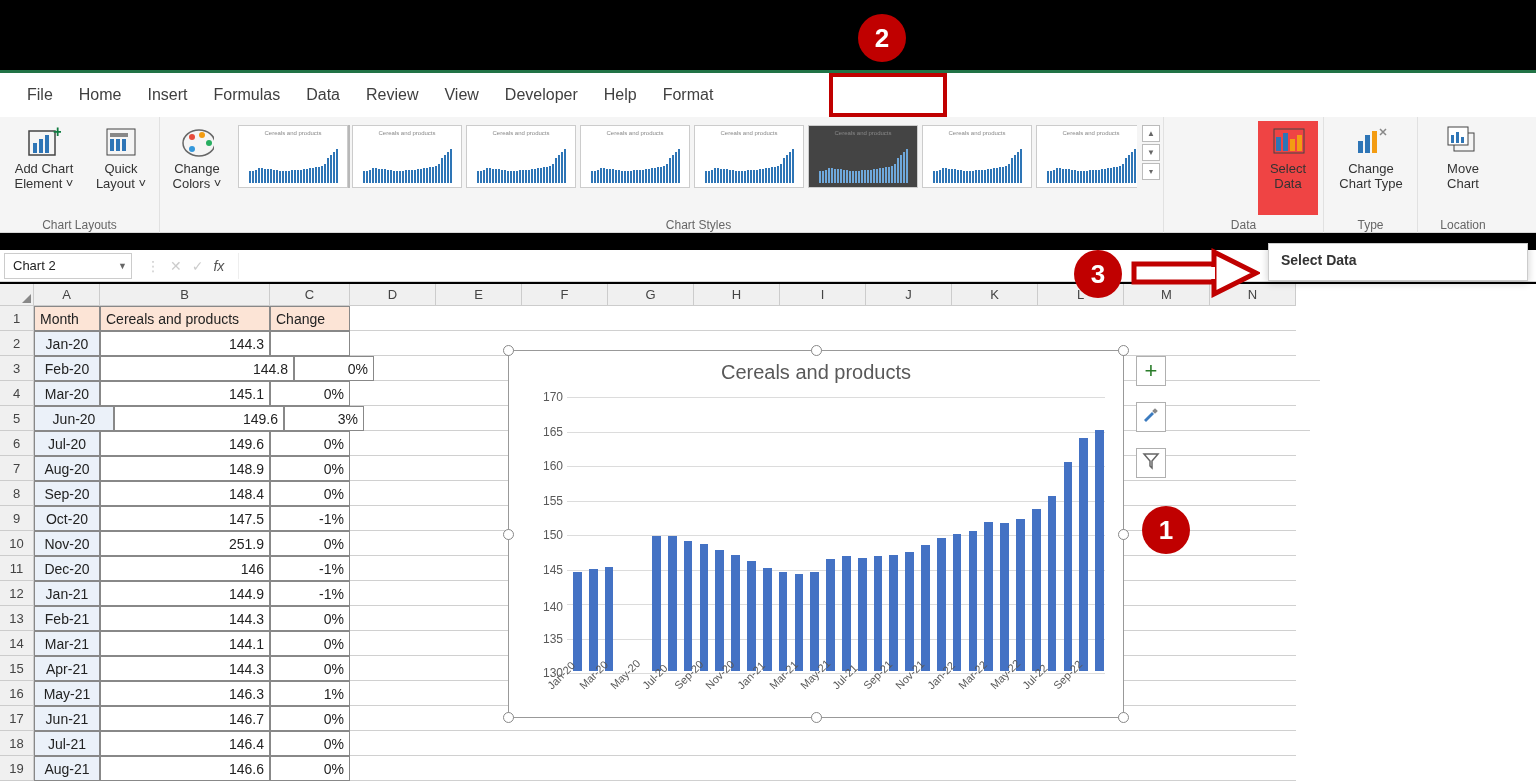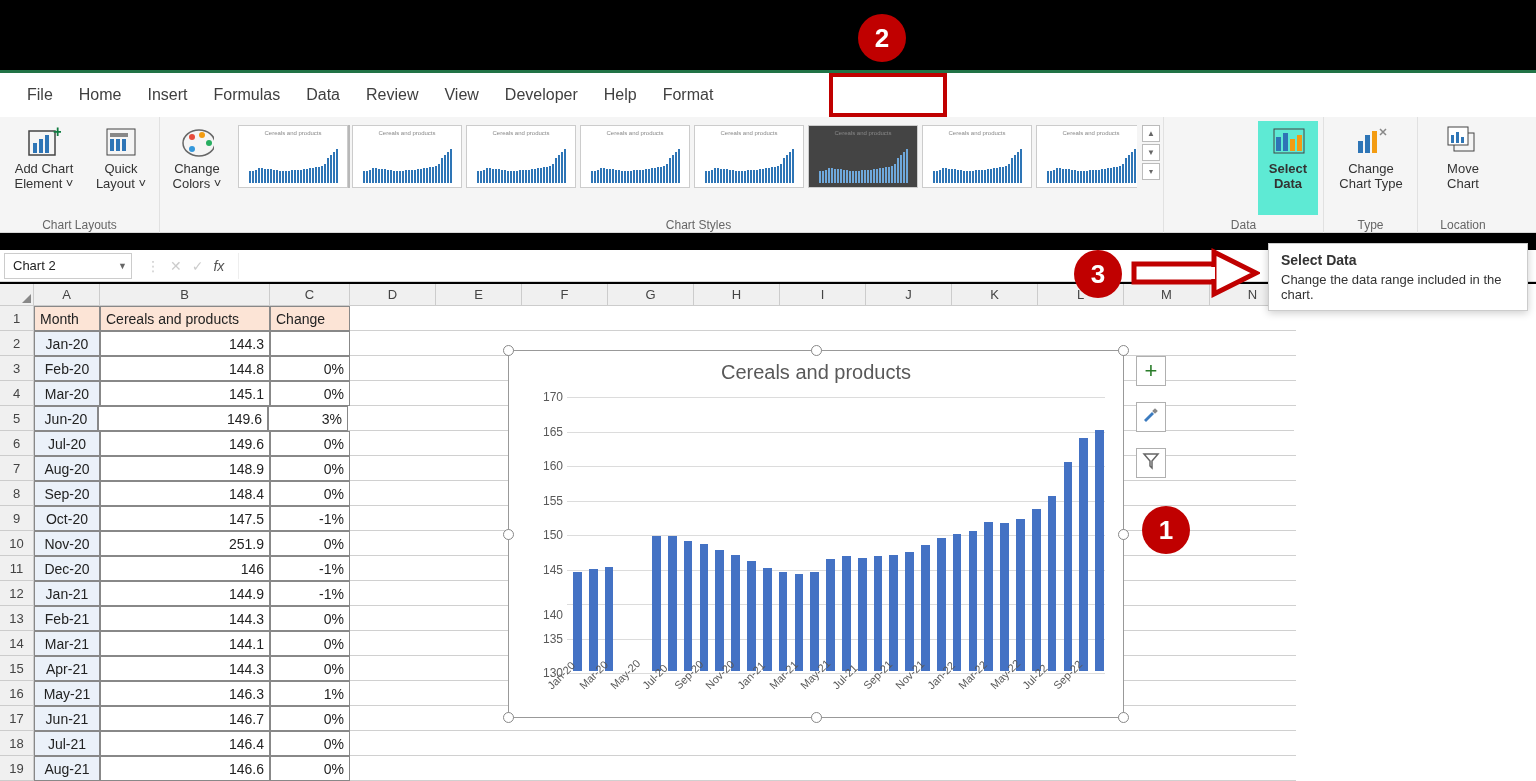--- a/index.html
+++ b/index.html
@@ -18,21 +18,21 @@
 
   .tab-highlight-box { position:absolute; border:4px solid #C00000; pointer-events:none; z-index:50;}
   .tab-highlight-box.cd { top:73px; left:829px; width:118px; height:44px;}
 
   
   .ribbon { position:absolute; top:117px; left:0; width:1536px; height:116px; background:#f5f5f5; border-bottom:1px solid #d6d6d6;}
   .rgroup { position:absolute; top:0; height:116px; border-right:1px solid #e1e1e1;}
   .rgroup-label { position:absolute; bottom:1px; left:0; right:0; text-align:center; font-size:12px; color:#666;}
   .rbutton { display:flex; flex-direction:column; align-items:center; justify-content:flex-start; padding-top:4px; font-size:13px; color:#333; text-align:center; line-height:1.15;}
   .rbutton .iconbox { width:34px; height:34px; margin-bottom:3px; display:flex; align-items:center; justify-content:center;}
-  .rbutton.selected { background:#5eead4;font-weight:bold;}
+  .rbutton.selected { background:#ef4444;}
 
   
   .thumb { width:110px; height:63px; background:#fff; border:1px solid #ccc; display:flex; align-items:flex-end; justify-content:center; gap:1px; padding:4px 6px; flex-shrink:0;}
   .thumb.active { outline:2px solid #b8b8b8;}
   .thumb-title { position:absolute; top:4px; left:0; right:0; text-align:center; font-size:6px; color:#888;}
   .thumb-bars { display:flex; align-items:flex-end; gap:1px; height:40px;}
   .thumb-bars span { width:2px; background:#2E75B6;}
   .spin { position:absolute; right:3px; top:3px; width:18px; display:flex; flex-direction:column; gap:2px;}
   .spin div { height:17px; border:1px solid #bbb; background:#fff; display:flex;align-items:center;justify-content:center;font-size:8px;color:#666;}
 
@@ -573,21 +573,21 @@
         <div class="cell" style="width: 86px; border-right: none;"></div>
         <div class="cell" style="width: 86px; border-right: none;"></div>
         <div class="cell" style="width: 86px; border-right: none;"></div>
         <div class="cell" style="width: 86px; border-right: none;"></div>
         <div class="cell" style="width: 86px; border-right: none;"></div>
         <div class="cell" style="width: 86px; border-right: none;"></div>
         <div class="cell" style="width: 86px; border-right: none;"></div>
       </div>
       <div class="row">
         <div class="cell month" style="width: 66px;">Feb-20</div>
-        <div class="cell val" style="width: 170px;">144.8</div>
+        <div class="cell val" style="width: 194px;">144.8</div>
         <div class="cell val" style="width: 80px;">0%</div>
         <div class="cell" style="width: 86px; border-right: none;"></div>
         <div class="cell" style="width: 86px; border-right: none;"></div>
         <div class="cell" style="width: 86px; border-right: none;"></div>
         <div class="cell" style="width: 86px; border-right: none;"></div>
         <div class="cell" style="width: 86px; border-right: none;"></div>
         <div class="cell" style="width: 86px; border-right: none;"></div>
         <div class="cell" style="width: 86px; border-right: none;"></div>
         <div class="cell" style="width: 86px; border-right: none;"></div>
         <div class="cell" style="width: 86px; border-right: none;"></div>
@@ -604,21 +604,21 @@
         <div class="cell" style="width: 86px; border-right: none;"></div>
         <div class="cell" style="width: 86px; border-right: none;"></div>
         <div class="cell" style="width: 86px; border-right: none;"></div>
         <div class="cell" style="width: 86px; border-right: none;"></div>
         <div class="cell" style="width: 86px; border-right: none;"></div>
         <div class="cell" style="width: 86px; border-right: none;"></div>
         <div class="cell" style="width: 86px; border-right: none;"></div>
         <div class="cell" style="width: 86px; border-right: none;"></div>
       </div>
       <div class="row">
-        <div class="cell month" style="width: 64px;">Jun-20</div>
+        <div class="cell month" style="width: 80px;">Jun-20</div>
         <div class="cell val" style="width: 170px;">149.6</div>
         <div class="cell val" style="width: 80px;">3%</div>
         <div class="cell" style="width: 86px; border-right: none;"></div>
         <div class="cell" style="width: 86px; border-right: none;"></div>
         <div class="cell" style="width: 86px; border-right: none;"></div>
         <div class="cell" style="width: 86px; border-right: none;"></div>
         <div class="cell" style="width: 86px; border-right: none;"></div>
         <div class="cell" style="width: 86px; border-right: none;"></div>
         <div class="cell" style="width: 86px; border-right: none;"></div>
         <div class="cell" style="width: 86px; border-right: none;"></div>
@@ -853,21 +853,21 @@
     </div>
 
   <div class="chart-obj" style="left:508px; top:66px; width:616px; height:368px;">
     <div class="chart-title">Cereals and products</div>
     <div class="plot" id="plot">
         <div class="gridline" style="top: 276px;"></div>
         <div class="yaxis-tick" style="top: 276px;">130</div>
         <div class="gridline" style="top: 241.5px;"></div>
         <div class="yaxis-tick" style="top: 241.5px;">135</div>
         <div class="gridline" style="top: 207px;"></div>
-        <div class="yaxis-tick" style="top: 218px;">140</div>
+        <div class="yaxis-tick" style="top: 210px;">140</div>
         <div class="gridline" style="top: 172.5px;"></div>
         <div class="yaxis-tick" style="top: 172.5px;">145</div>
         <div class="gridline" style="top: 138px;"></div>
         <div class="yaxis-tick" style="top: 138px;">150</div>
         <div class="gridline" style="top: 103.5px;"></div>
         <div class="yaxis-tick" style="top: 103.5px;">155</div>
         <div class="gridline" style="top: 69px;"></div>
         <div class="yaxis-tick" style="top: 69px;">160</div>
         <div class="gridline" style="top: 34.5px;"></div>
         <div class="yaxis-tick" style="top: 34.5px;">165</div>
@@ -952,21 +952,20 @@
       <span>
     <svg width="18" height="18">
           <path d="M2 2 L16 2 L10 9 L10 16 L8 14 L8 9 Z" fill="none" stroke="#666" stroke-width="1.5"></path>
         </svg>
   </span>
     </div>
 </div>
 
 <div class="tooltip" style="top:243px; left:1268px;">
   <div class="ttitle">Select Data</div>
-  <div>Change the data range included in the chart.</div>
 </div>
 
 <div class="badge" style="top:14px; left:858px;">2</div>
 <div class="badge" style="top:506px; left:1142px;">1</div>
 <div class="badge" style="top:250px; left:1074px;">3</div>
 <svg class="arrow3" style="top:248px; left:1128px;" width="132" height="50">
   <rect x="6" y="16" width="80" height="18" fill="#fff" stroke="#C00000" stroke-width="5"></rect>
   <polygon points="86,4 86,46 128,25" fill="#fff" stroke="#C00000" stroke-width="5"></polygon>
   <rect x="9" y="19" width="78" height="12" fill="#fff"></rect>
 </svg>

